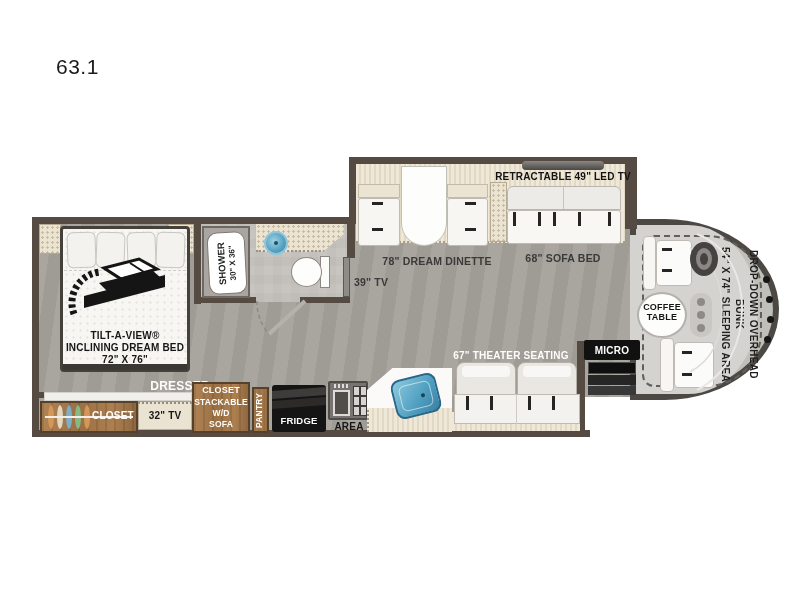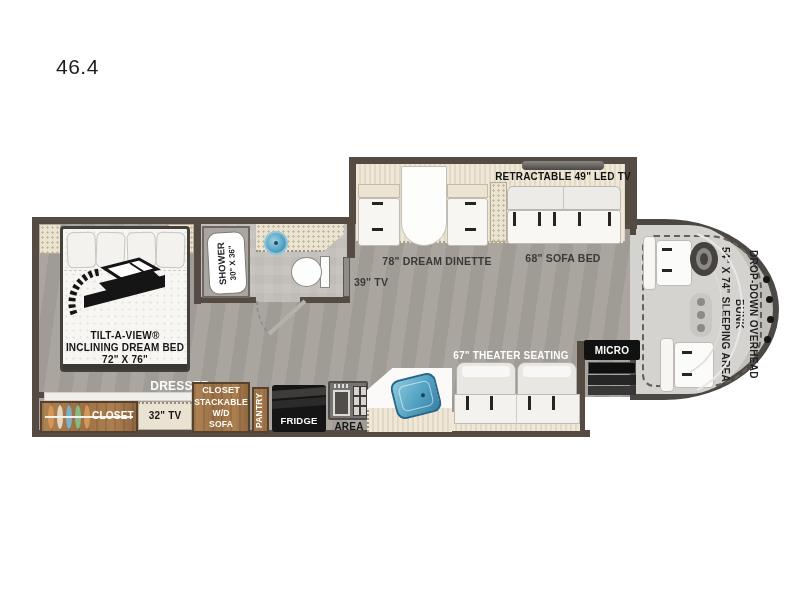--- a/index.html
+++ b/index.html
@@ -40,21 +40,21 @@
   .seat-white{background:#f7f6f3;border:1px solid #bfbbb4;box-sizing:border-box;}
   .tick{position:absolute;background:#262524;}
   .vtext{writing-mode:vertical-rl;}
   .vtext-up{writing-mode:vertical-rl;transform:rotate(180deg);}
 </style>
 </head>
 <body>
 
 <div class="page">
 
-  <div class="lbl lbl-dark" style="left:56px;top:55px;font-size:21px;font-weight:normal;letter-spacing:.5px;color:#1b1b1b;">46.4</div>
+  <div class="lbl lbl-dark" style="left:56px;top:55px;font-size:21px;font-weight:normal;letter-spacing:.5px;color:#1b1b1b;">63.1</div>
 
   <div class="abs floor-main" style="left:39px;top:224px;width:601px;height:173px;"></div>
   <div class="abs floor-main" style="left:39px;top:397px;width:545px;height:37px;"></div>
   <div class="abs slide-floor" style="left:356px;top:163px;width:269px;height:80px;border-bottom:2px dotted #a89f8b;box-sizing:border-box;"></div>
   <div class="abs floor-bath" style="left:201px;top:224px;width:146px;height:78px;"></div>
 
   <div class="abs" style="left:630px;top:219px;width:149px;height:181px;background:var(--rim);
               border-radius:0 120px 120px 0 / 0 95px 95px 0;"></div>
   <div class="abs" style="left:636px;top:225px;width:137px;height:169px;background:var(--glass);
               border-radius:0 112px 112px 0 / 0 88px 88px 0;"></div>
@@ -77,20 +77,25 @@
   <div class="abs seat-white" style="left:660px;top:338px;width:14px;height:54px;border-radius:4px;"></div>
   <div class="abs seat-white" style="left:674px;top:342px;width:40px;height:46px;border-radius:4px;background:#fbfbfa;"></div>
   <div class="tick" style="left:682px;top:351px;width:10px;height:3px;"></div>
   <div class="tick" style="left:682px;top:373px;width:10px;height:3px;"></div>
 
   <div class="abs" style="left:690px;top:293px;width:22px;height:44px;background:#c9c7c4;border-radius:10px;"></div>
   <div class="abs" style="left:697px;top:298px;width:8px;height:8px;border-radius:50%;background:#8d8a87;"></div>
   <div class="abs" style="left:697px;top:311px;width:8px;height:8px;border-radius:50%;background:#8d8a87;"></div>
   <div class="abs" style="left:697px;top:324px;width:8px;height:8px;border-radius:50%;background:#8d8a87;"></div>
 
+  <div class="abs" style="left:637px;top:292px;width:50px;height:46px;border-radius:50%;background:#fdfdfc;
+              border:2px solid #b4b1ac;box-sizing:border-box;text-align:center;padding-top:8px;">
+    <div class="lbl lbl-dark" style="position:static;font-size:9px;line-height:10px;">COFFEE</div>
+    <div class="lbl lbl-dark" style="position:static;font-size:9px;line-height:10px;">TABLE</div>
+  </div>
 
   <div class="abs vtext" style="left:720px;top:238px;height:152px;width:40px;text-align:center;color:#1f1f1f;
               font-size:10px;font-weight:bold;line-height:14px;letter-spacing:.3px;">
     <span style="display:block;">DROP-DOWN OVERHEAD BUNK</span>
     <span style="display:block;">54" X 74" SLEEPING AREA</span>
   </div>
 
   <div class="wall" style="left:32px;top:217px;width:323px;height:7px;"></div>
   <div class="wall" style="left:32px;top:217px;width:7px;height:220px;"></div>
   <div class="wall" style="left:32px;top:430px;width:558px;height:7px;"></div>

